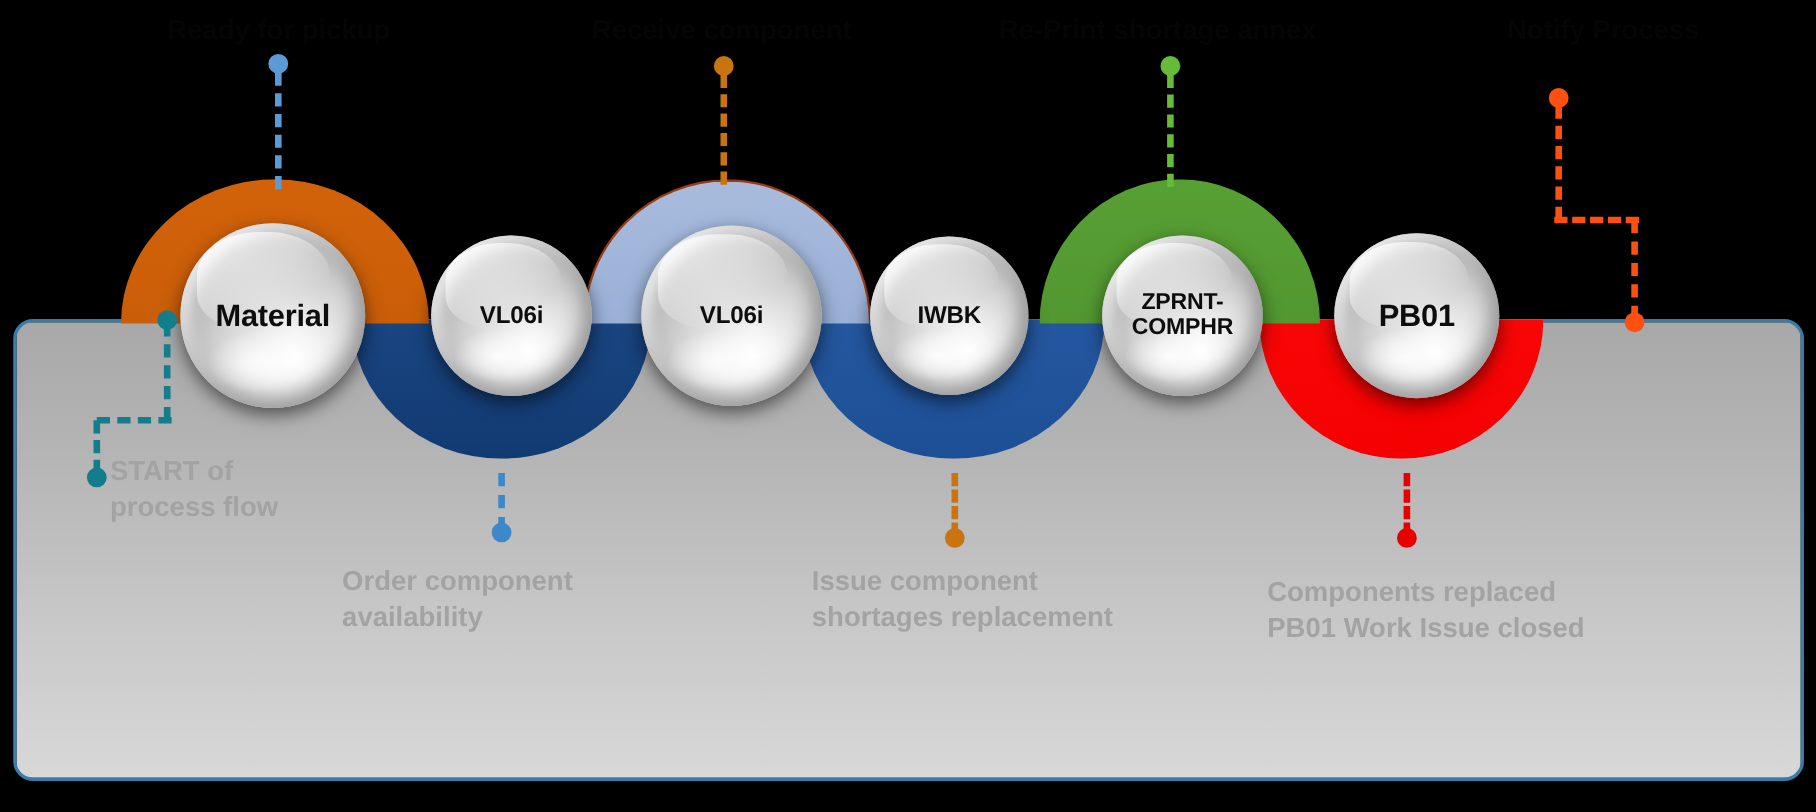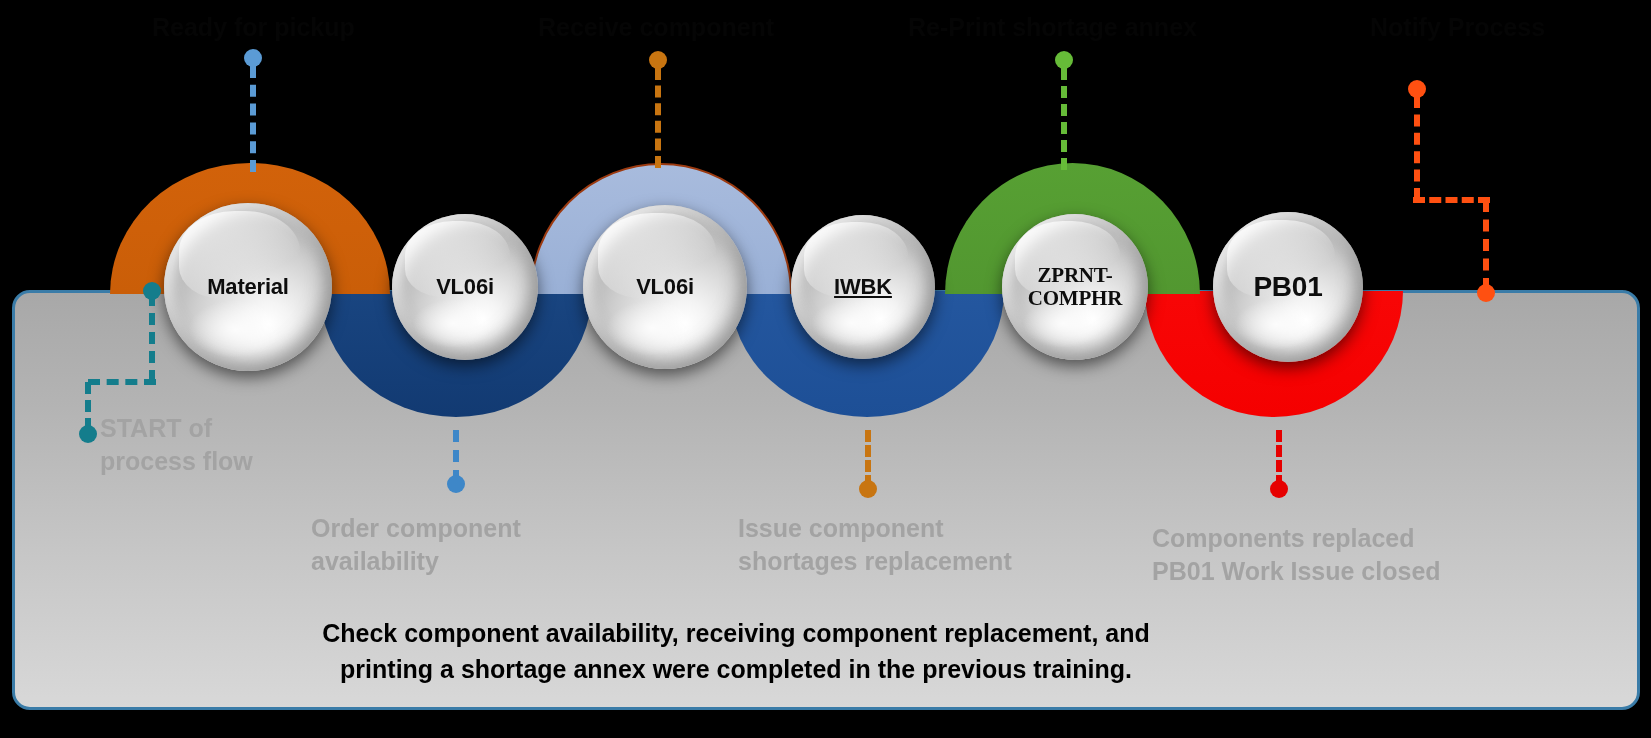--- a/index.html
+++ b/index.html
@@ -107,33 +107,33 @@
       </div>
       <div class="arc up" style="left: 945px; top: 163px; width: 255px; height: 131px; z-index: 6;">
         <div class="fill" style="background: linear-gradient(rgb(87, 160, 51) 0%, rgb(77, 142, 45) 100%);"></div>
       </div>
       <div class="arc down" style="left: 1145px; top: 291px; width: 258px; height: 126px; z-index: 5;">
         <div class="fill" style="background: linear-gradient(rgb(251, 13, 13) 0%, rgb(245, 0, 0) 100%);"></div>
       </div>
     </div>
   <div id="spheres-layer">
       <div class="sphere" style="left: 164px; top: 203px; width: 168px; height: 168px;">
-        <div class="lbl" style="font-size: 22px; white-space: pre-line;">Material</div>
+        <div class="lbl" style="font-size: 28px; white-space: pre-line;">Material</div>
       </div>
       <div class="sphere" style="left: 392px; top: 214px; width: 146px; height: 146px;">
         <div class="lbl" style="font-size: 22px; white-space: pre-line;">VL06i</div>
       </div>
       <div class="sphere" style="left: 583px; top: 205px; width: 164px; height: 164px;">
         <div class="lbl" style="font-size: 22px; white-space: pre-line;">VL06i</div>
       </div>
       <div class="sphere" style="left: 791px; top: 215px; width: 144px; height: 144px;">
-        <div class="lbl" style="font-size: 22px; white-space: pre-line; text-decoration: underline;">IWBK</div>
+        <div class="lbl" style="font-size: 22px; white-space: pre-line;">IWBK</div>
       </div>
       <div class="sphere" style="left: 1002px; top: 214px; width: 146px; height: 146px;">
-        <div class="lbl" style="font-size: 21px; white-space: pre-line; font-family: Liberation Serif, serif;">ZPRNT-
+        <div class="lbl" style="font-size: 21px; white-space: pre-line;">ZPRNT-
 COMPHR</div>
       </div>
       <div class="sphere" style="left: 1213px; top: 212px; width: 150px; height: 150px;">
         <div class="lbl" style="font-size: 28px; white-space: pre-line;">PB01</div>
       </div>
     </div>
   <div id="connectors-layer">
       <div style="position: absolute; inset: 0px; z-index: 30;">
         <div class="vline" style="left: 250px; top: 66px; height: 106px; border-left-color: rgb(91, 155, 213);"></div>
         <div class="dot" style="left: 244px; top: 49px; width: 18px; height: 18px; background: rgb(91, 155, 213);"></div>
@@ -183,16 +183,14 @@
       <div class="botlabel" style="left: 100px; top: 412px;">START of
 process flow</div>
       <div class="botlabel" style="left: 311px; top: 512px;">Order component
 availability</div>
       <div class="botlabel" style="left: 738px; top: 512px;">Issue component
 shortages replacement</div>
       <div class="botlabel" style="left: 1152px; top: 522px;">Components replaced
 PB01 Work Issue closed</div>
     </div>
 
-  <div class="summary" id="summary-note" style="left: 256px; top: 616px; width: 960px;">Check component availability, receiving component replacement, and
-printing a shortage annex were completed in the previous training.</div>
 
 </div>
 
 </body></html>

